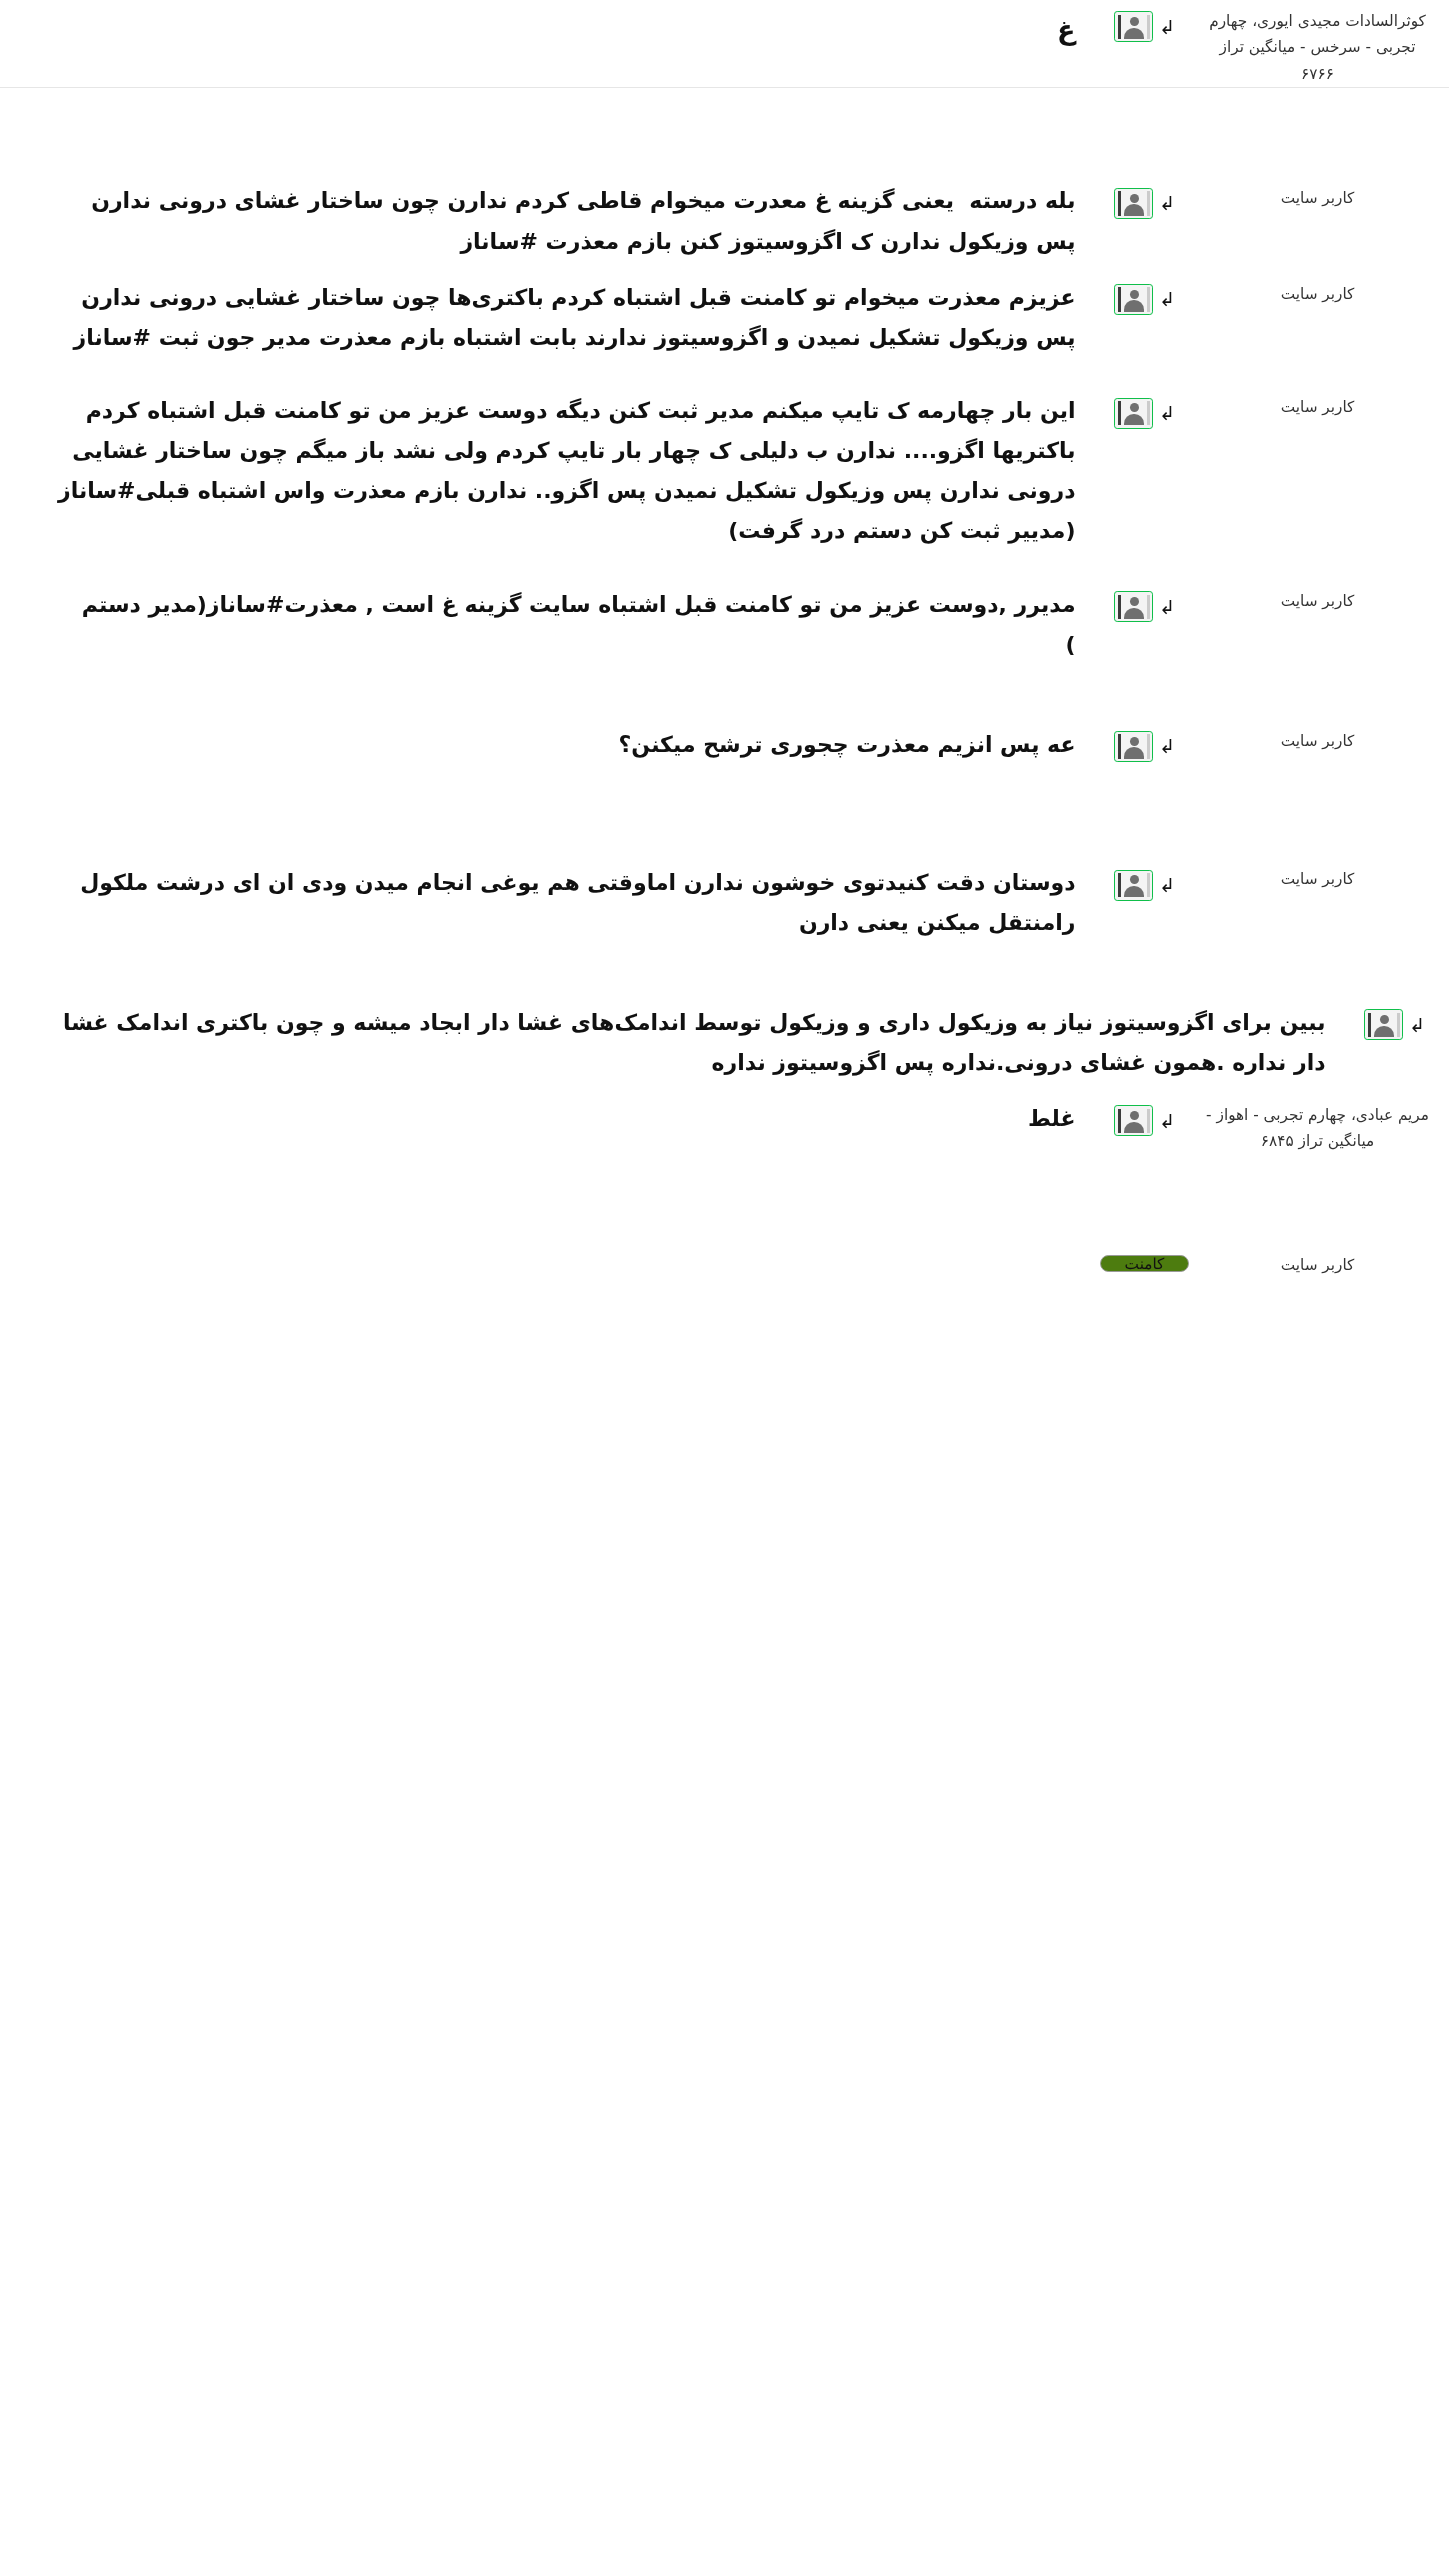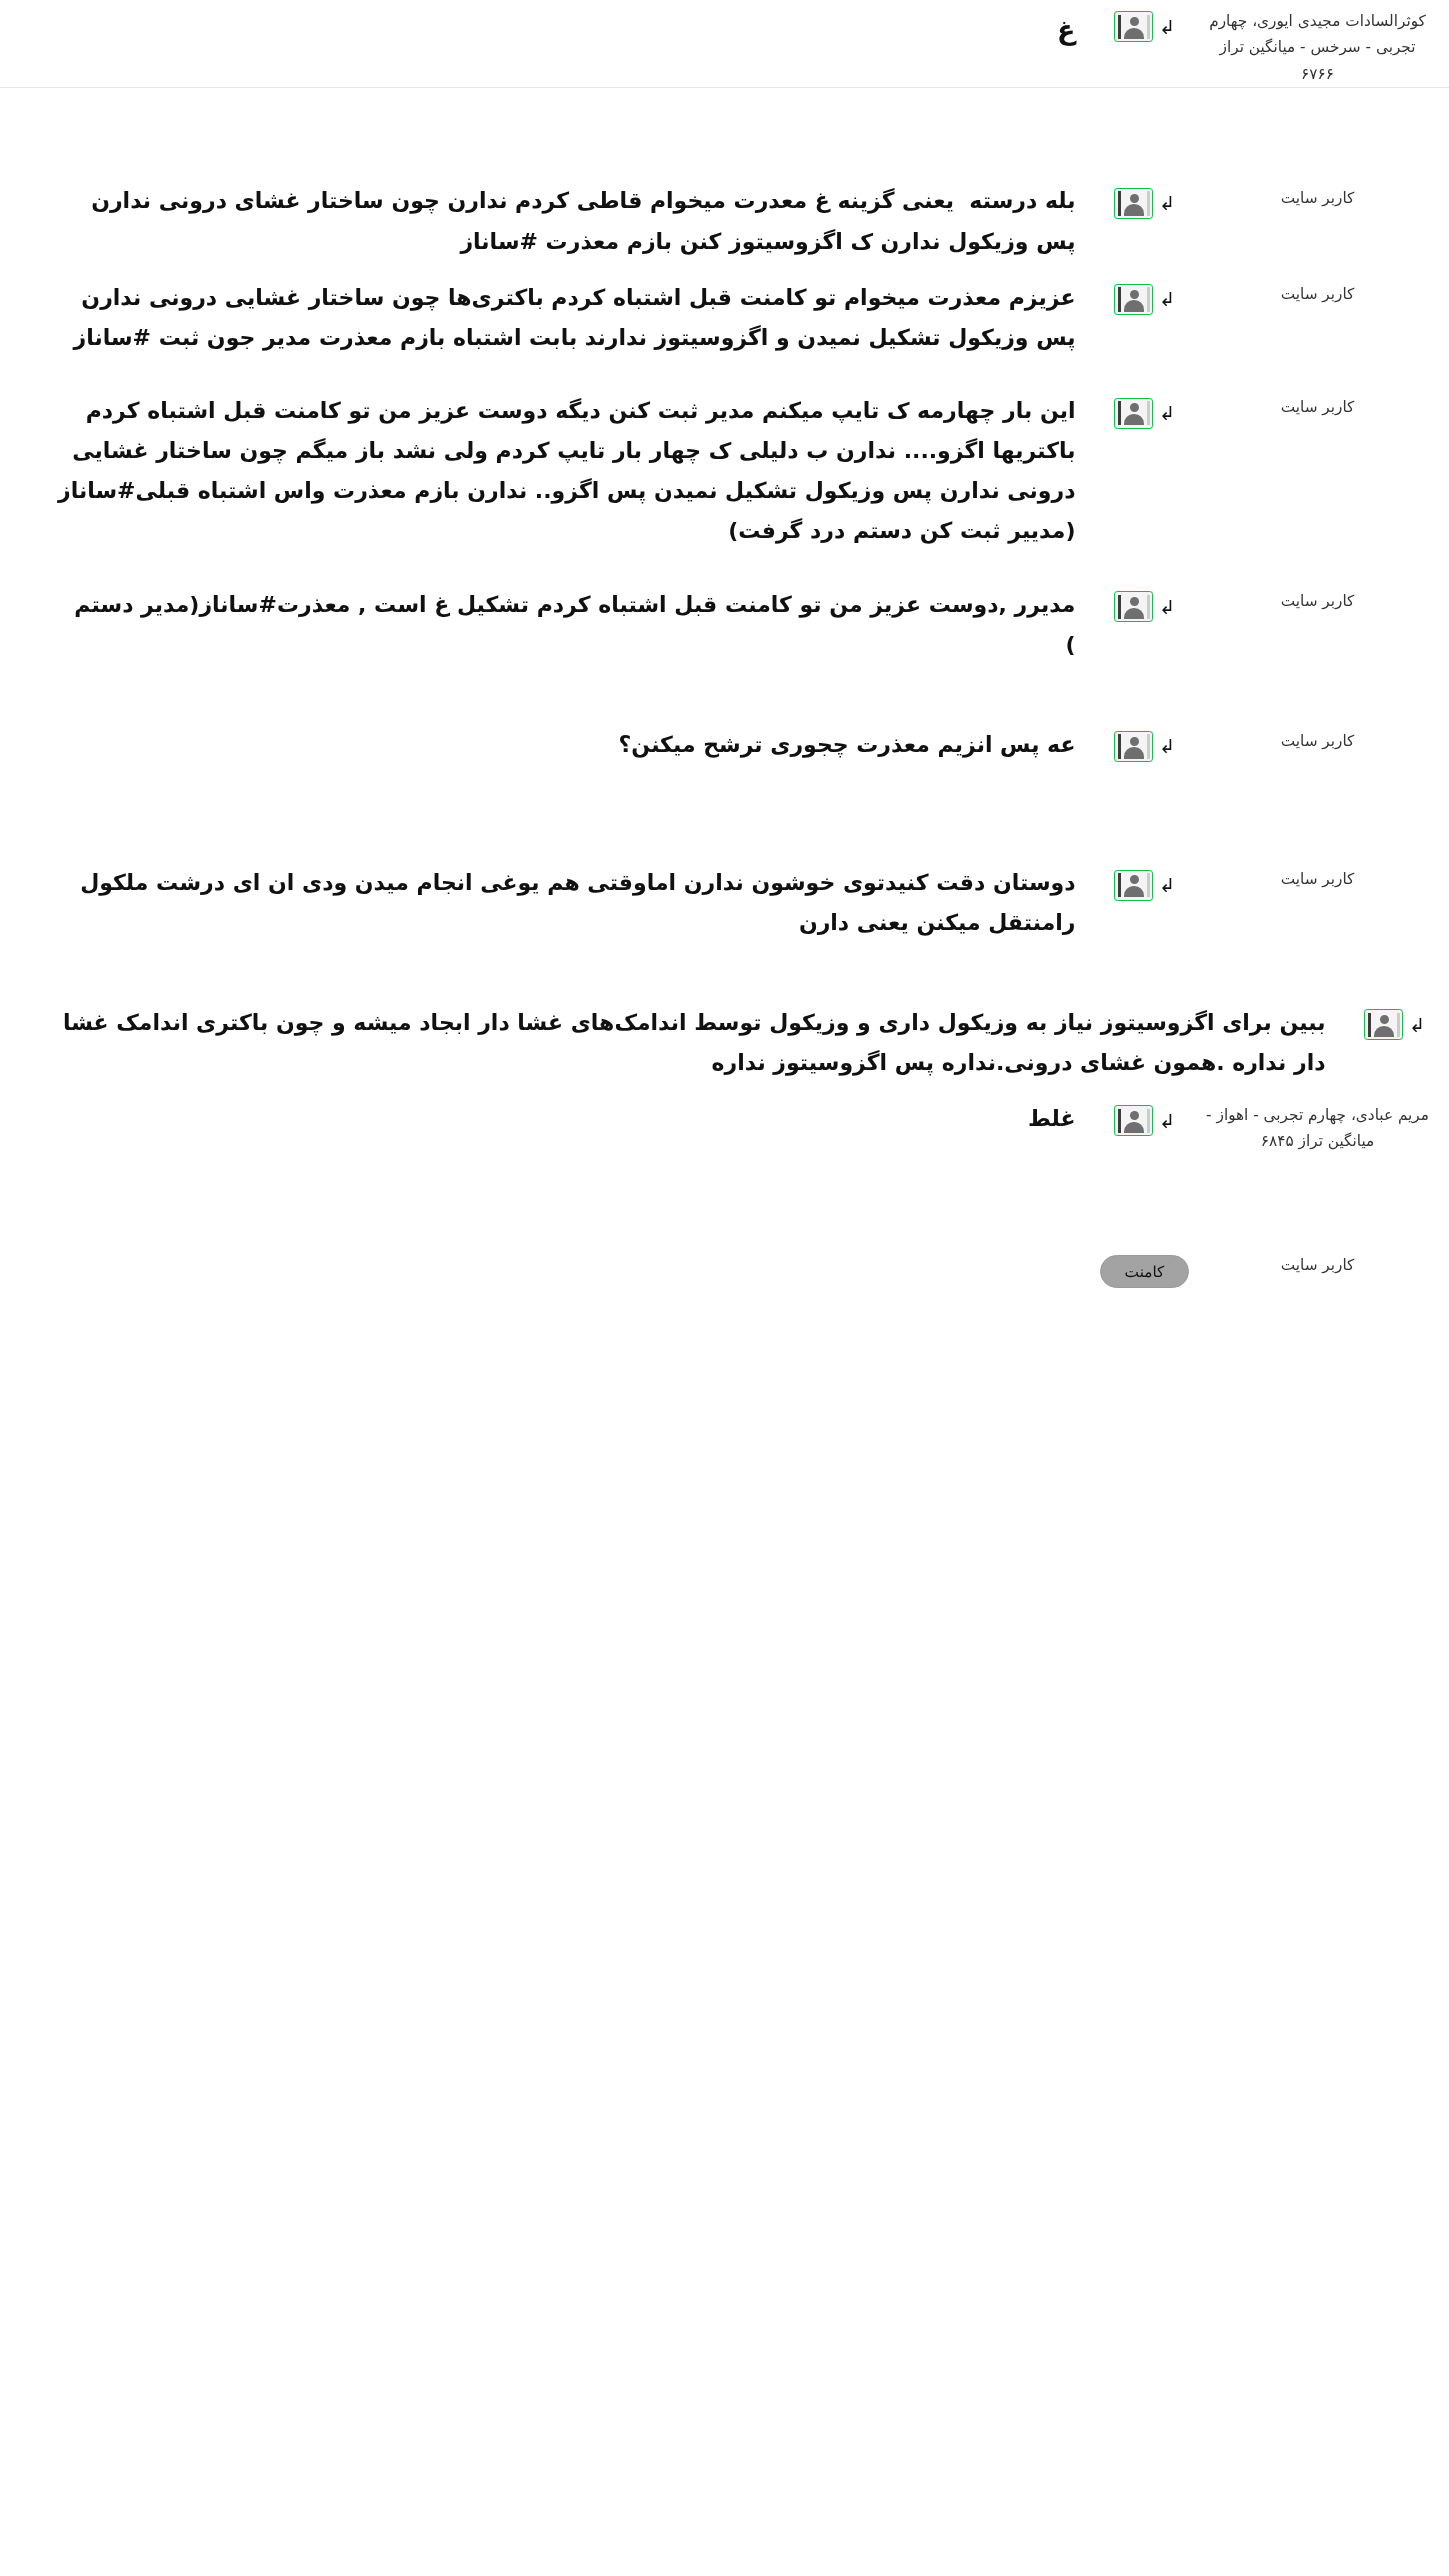--- a/index.html
+++ b/index.html
@@ -110,24 +110,24 @@
     background: #3b3b3b;
   }
   .avatar .bar-l { left: 2.4px; }
   .avatar .bar-r { right: 2.4px; background: #cccccc; }
 
   
   .comment-btn {
     display: inline-block;
     border: 0.8px solid #9a9a9a;
     border-radius: 21px;
-    background: #a3a3a3;
+    background: #4d7c0f;
     color: #111111;
     font-size: 15.3px;
-    padding: 8px 24px;
+    padding: 0 24px;
     line-height: 1;
     white-space: nowrap;
   }
 
   
   .body-col {
     flex: 1 1 auto;
     box-sizing: border-box;
     padding: 4.8px 14.5px 4.8px 48px;
     text-align: right;
@@ -232,21 +232,21 @@
           <span class="meta-line">كاربر سايت</span>
         </div>
         <div class="avatar-col">
           <span class="reply-arrow">↳</span>
           <span class="avatar">
             <span class="bar-l"></span>
             <span class="bar-r"></span>
           </span>
         </div>
         <div class="body-col">
-          <p class="body-text">مديرر ,دوست عزيز من تو كامنت قبل اشتباه كردم تشكيل غ است , معذرت#ساناز(مدير دستم     )</p>
+          <p class="body-text">مديرر ,دوست عزيز من تو كامنت قبل اشتباه سايت گزينه غ است , معذرت#ساناز(مدير دستم     )</p>
         </div>
       </div>
       <div class="row-spacer-md"></div>
       <div class="comment-row">
         <div class="meta-col">
           <span class="meta-line">كاربر سايت</span>
         </div>
         <div class="avatar-col">
           <span class="reply-arrow">↳</span>
           <span class="avatar">

